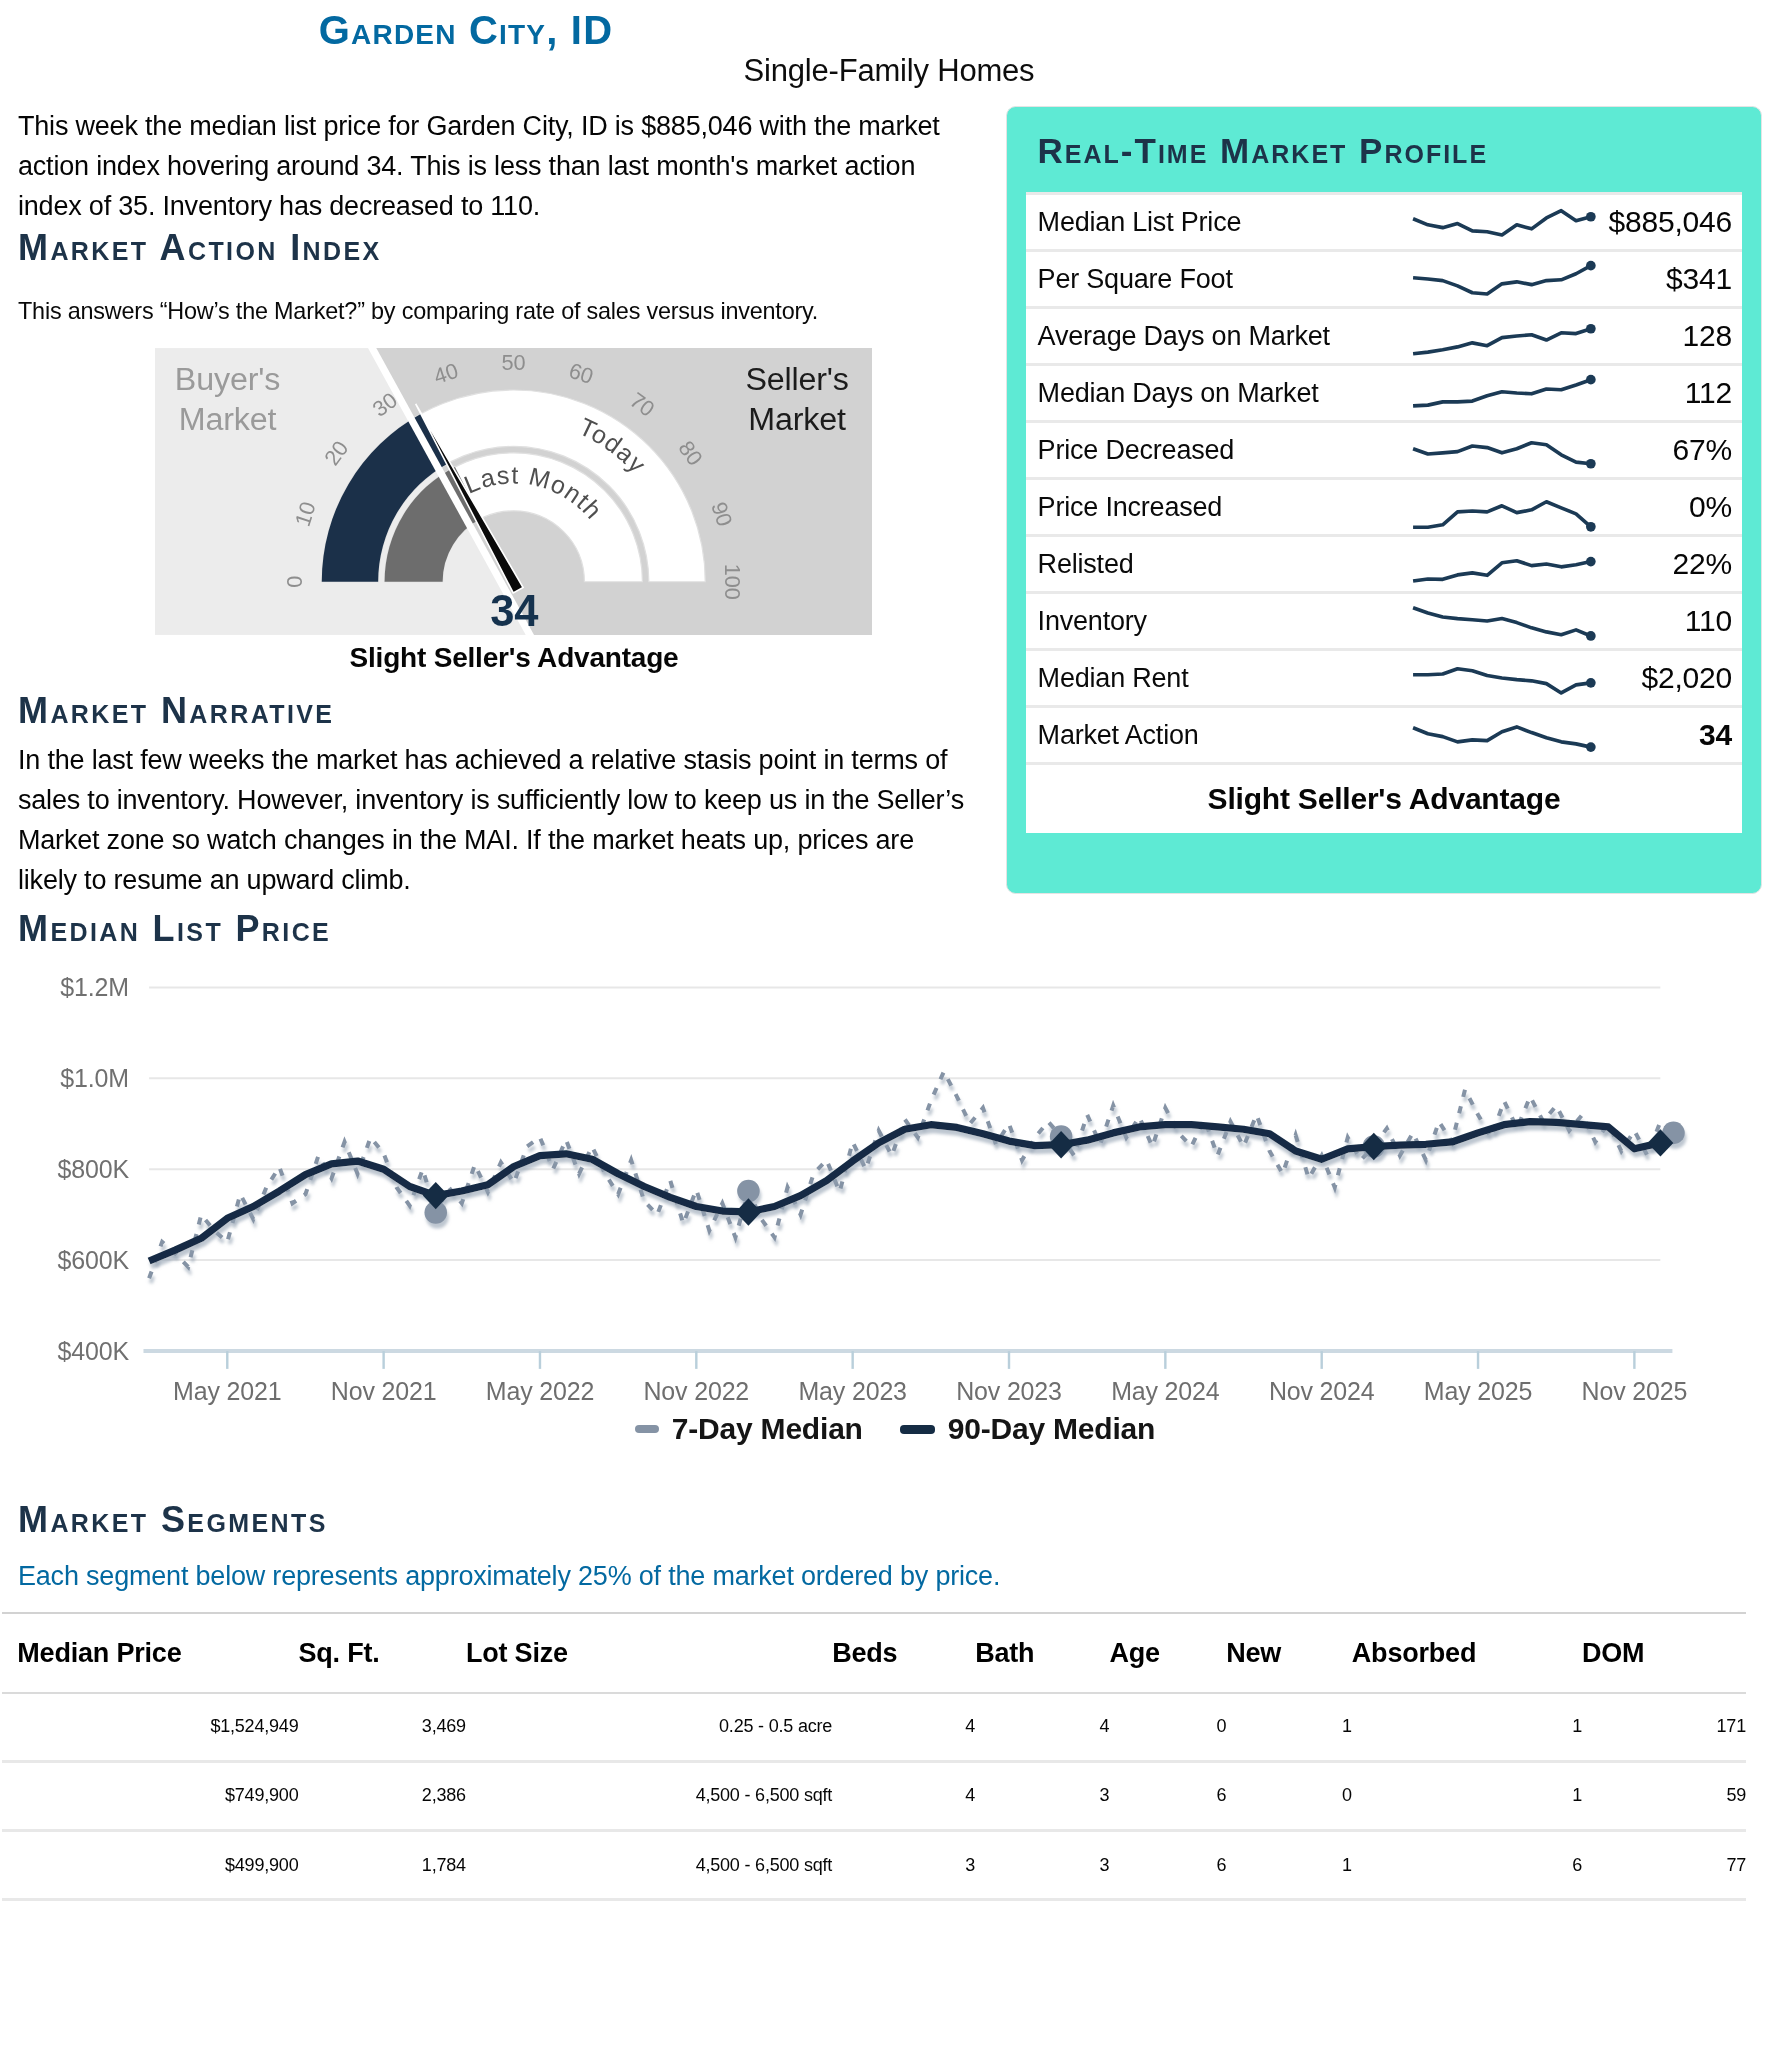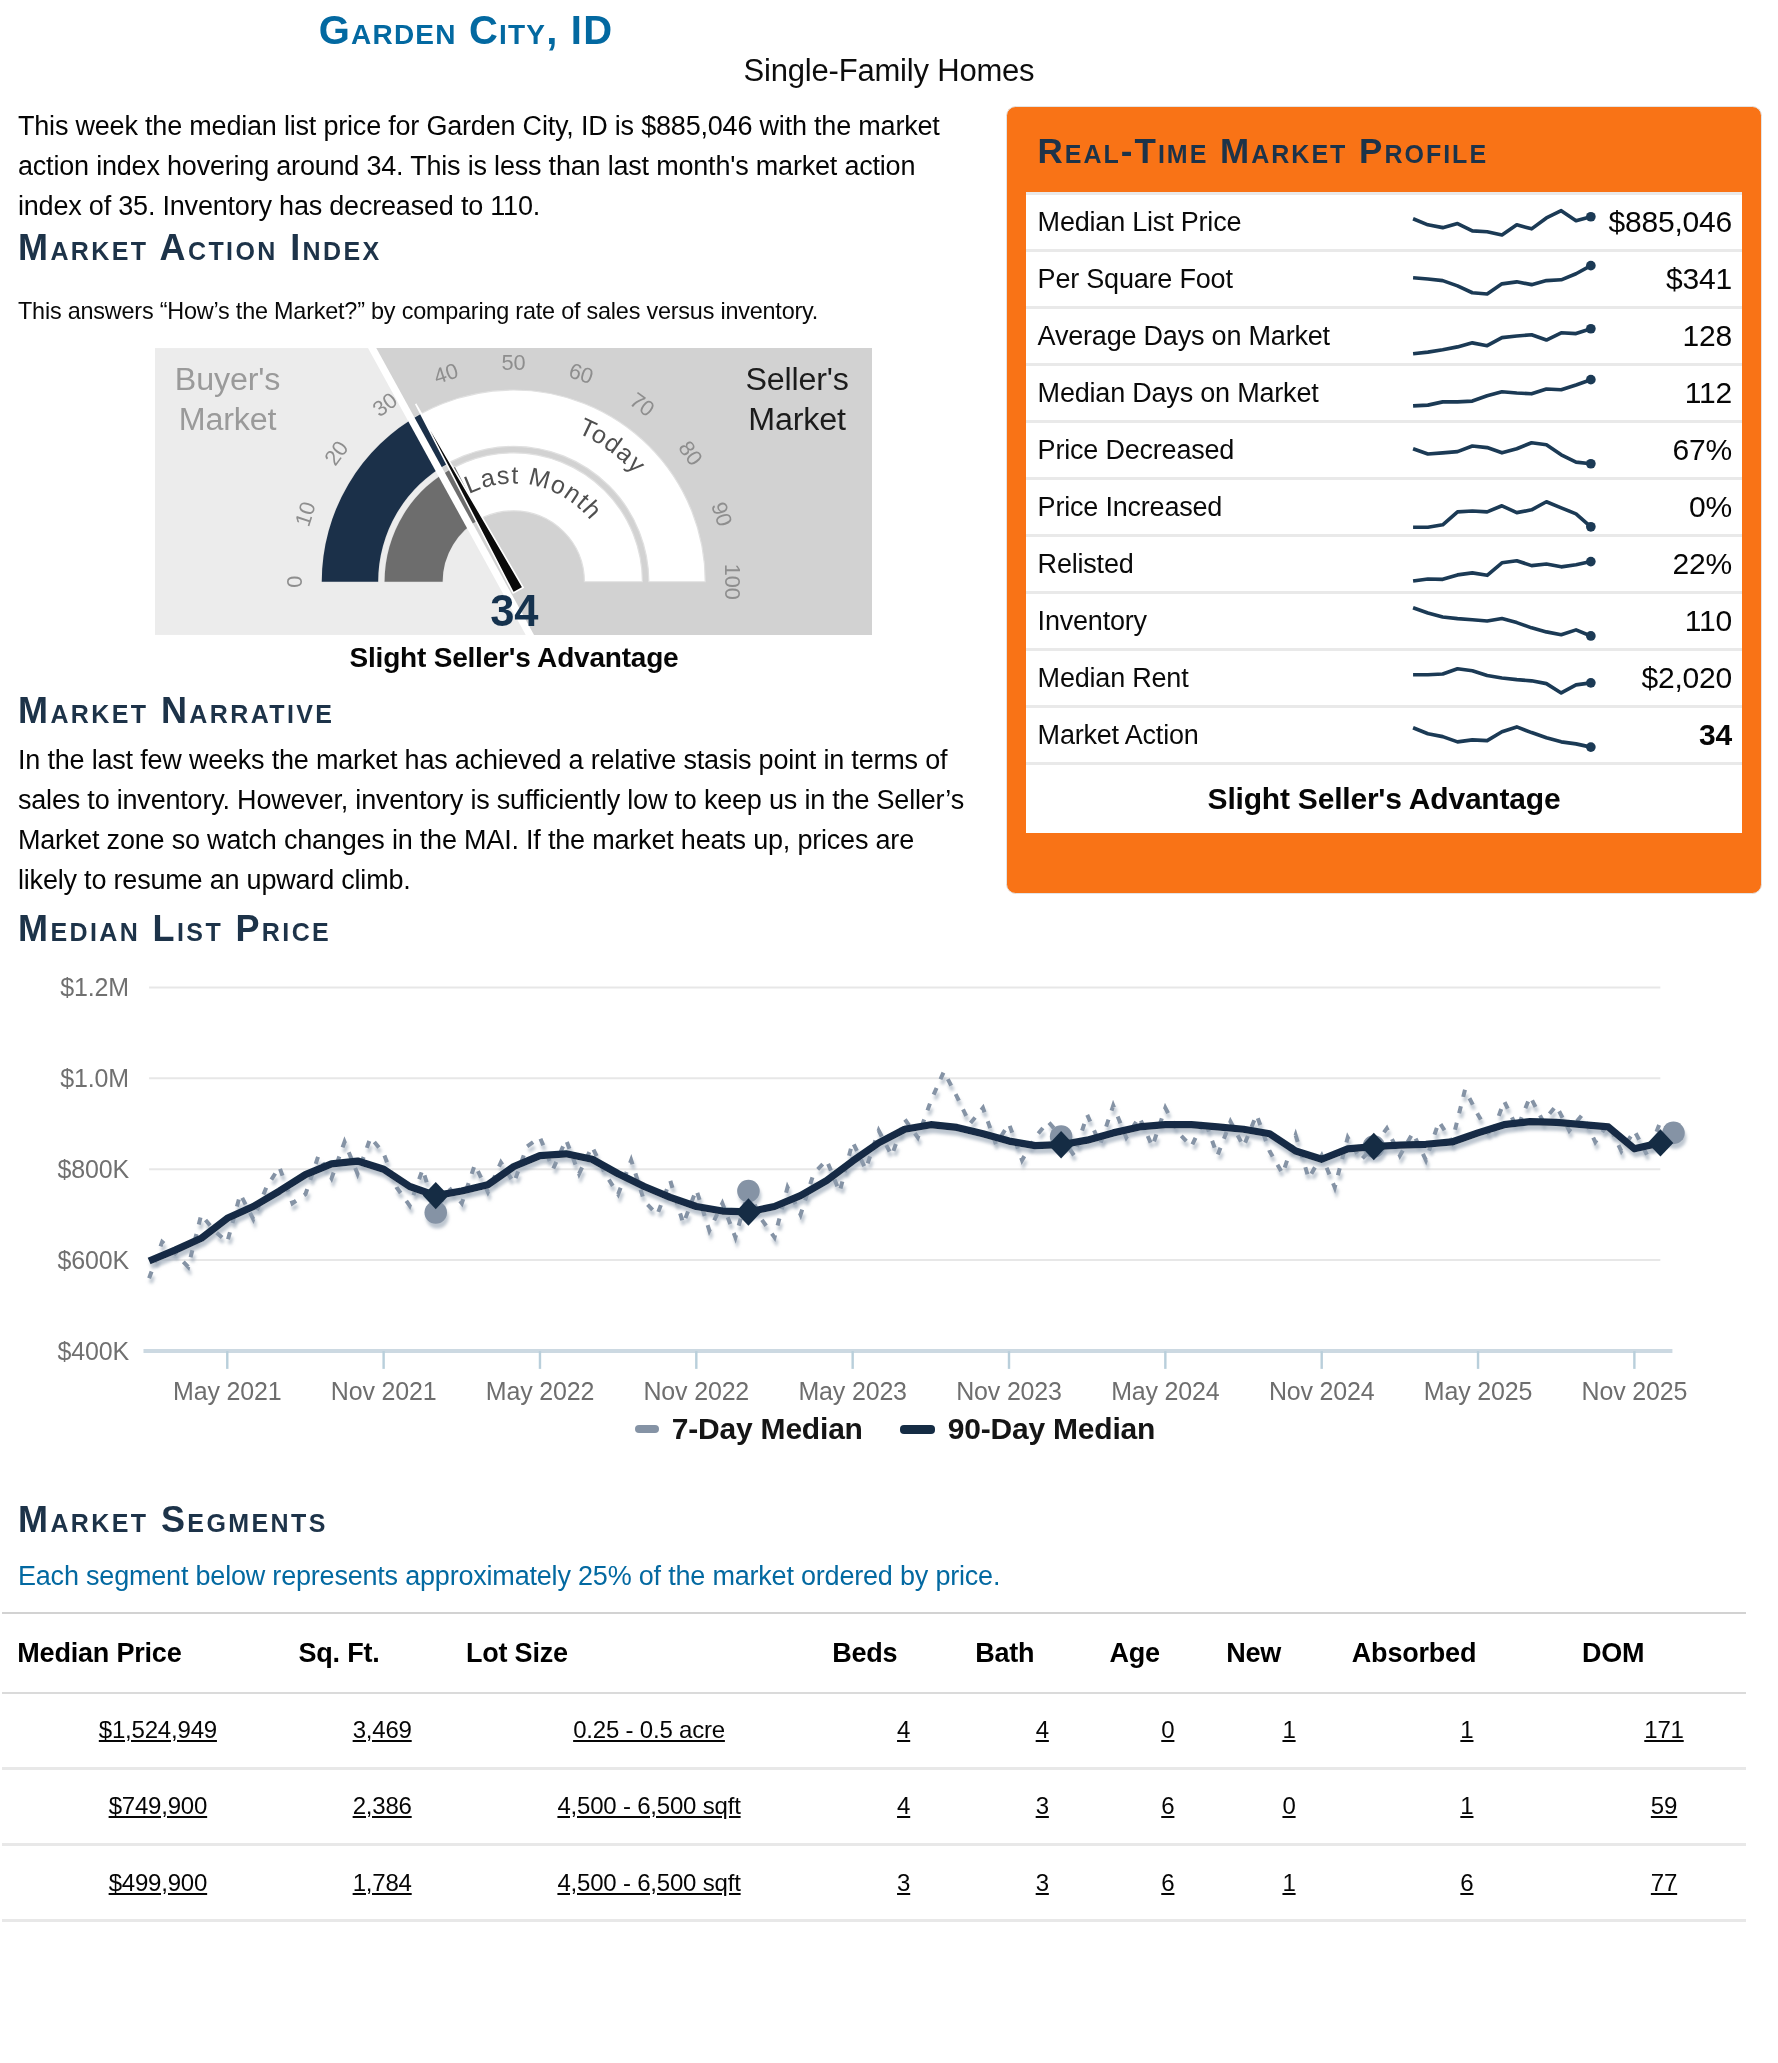--- a/index.html
+++ b/index.html
@@ -27,21 +27,21 @@
   #gauge-box{position:absolute;top:348px;left:155px;width:717px;height:287px;}
   #gauge-status{
     position:absolute;top:642px;left:143px;width:742px;text-align:center;
     font-size:28px;font-weight:700;color:#060606;
   }
   #narrative-heading{top:690px;}
   #narrative{position:absolute;top:740px;left:18px;width:955px;}
   
   #profile-panel{
     position:absolute;top:106px;left:1006px;width:756px;height:788px;
-    background:#f97316;border:1.6px solid #e4e4e4;border-radius:9.7px;box-sizing:border-box;
+    background:#5eead4;border:1.6px solid #e4e4e4;border-radius:9.7px;box-sizing:border-box;
     padding:0 19.3px;
   }
   #profile-heading{
     font-size:35px;letter-spacing:2px;padding:24px 11.3px 21px 11.3px;
     font-variant:small-caps;font-weight:700;color:#1d3349;
   }
   .prow{
     background:#fff;border-top:3.2px solid #e9e9e9;height:54px;
     display:flex;align-items:center;
   }
@@ -69,23 +69,22 @@
   #segments-heading{top:1499px;}
   #segments-desc{position:absolute;top:1561px;left:18px;width:1290px;font-size:27px;color:#0369a1;}
   #segments-table{
     position:absolute;top:1612px;left:2px;width:1744px;border-collapse:collapse;
   }
   #segments-table th{
     text-align:left;font-size:27px;padding:24px 0 22.6px 0;color:#000;
     border-top:2.4px solid #d2d2d2;border-bottom:2.4px solid #dadada;
   }
   #segments-table td{
-    text-align:center;font-size:24px;padding:22.6px 0;color:#060606;
+    text-align:right;font-size:18px;padding:22.6px 0;color:#060606;
     border-bottom:3.2px solid #e8e8e8;
-    text-decoration:underline;
   }
   #segments-table th:first-child,#segments-table td:first-child{padding-left:15.3px;}
   text{font-family:"Liberation Sans",sans-serif;}
 </style>
 </head>
 <body>
 
 <div id="report-title">Garden City, ID</div>
 <div id="report-subtitle">Single-Family Homes</div>
 <div id="intro" class="para">This week the median list price for Garden City, ID is $885,046 with the market action index hovering around 34. This is less than last month's market action index of 35. Inventory has decreased to 110.</div>

